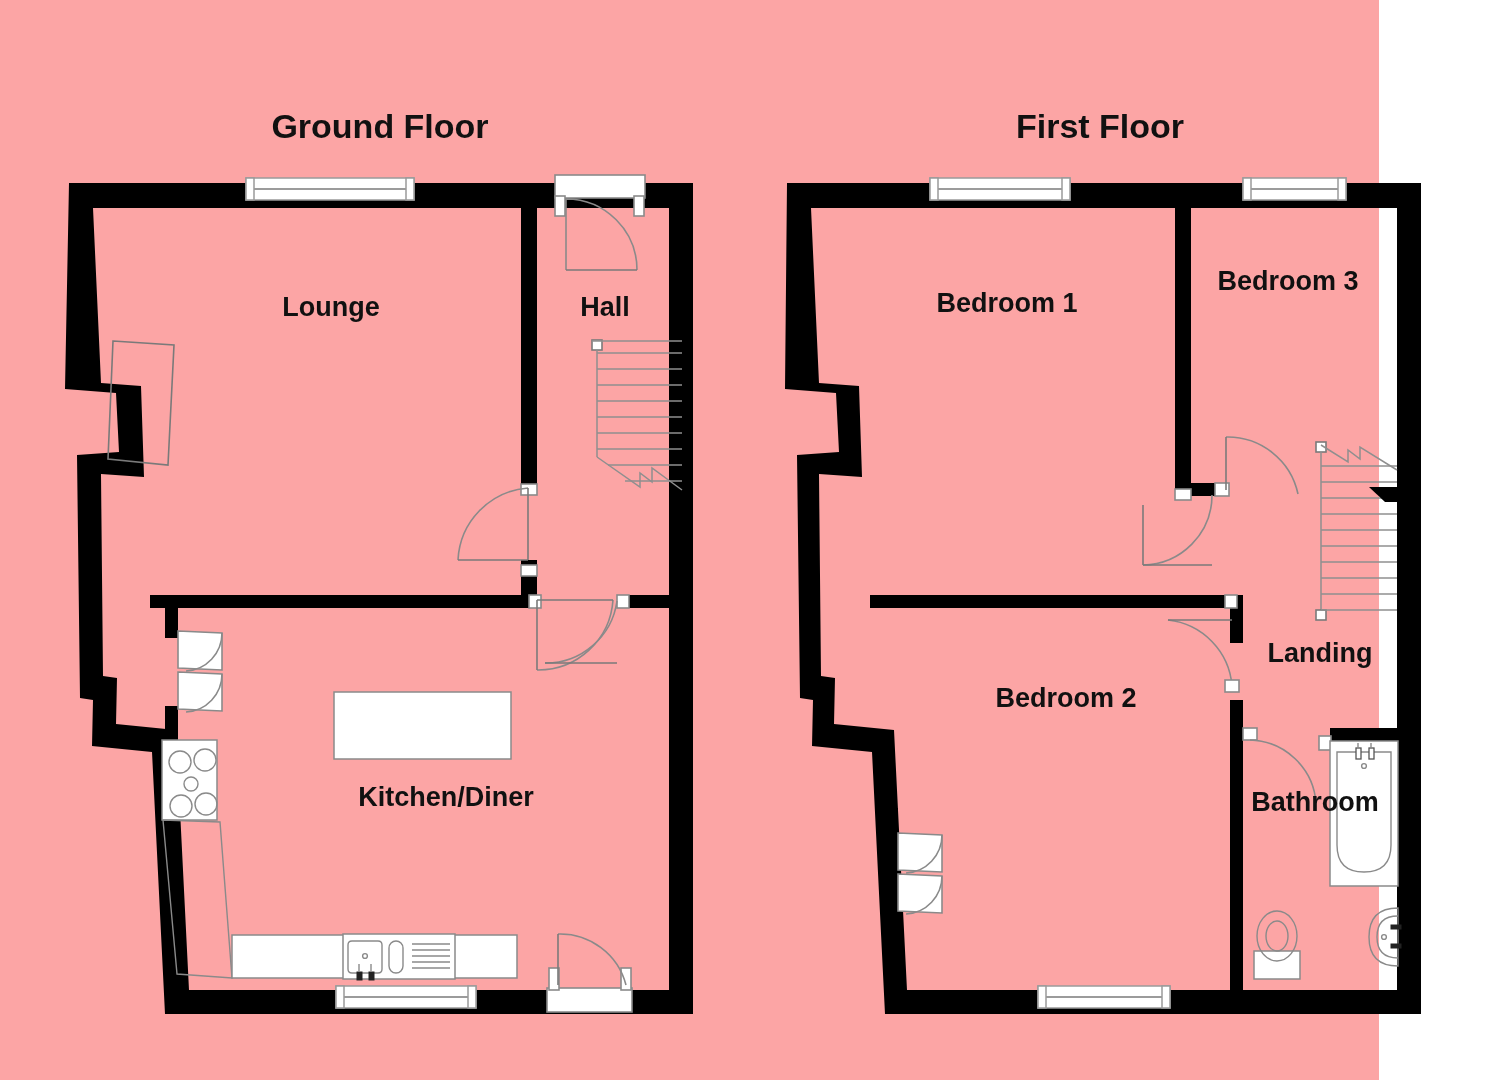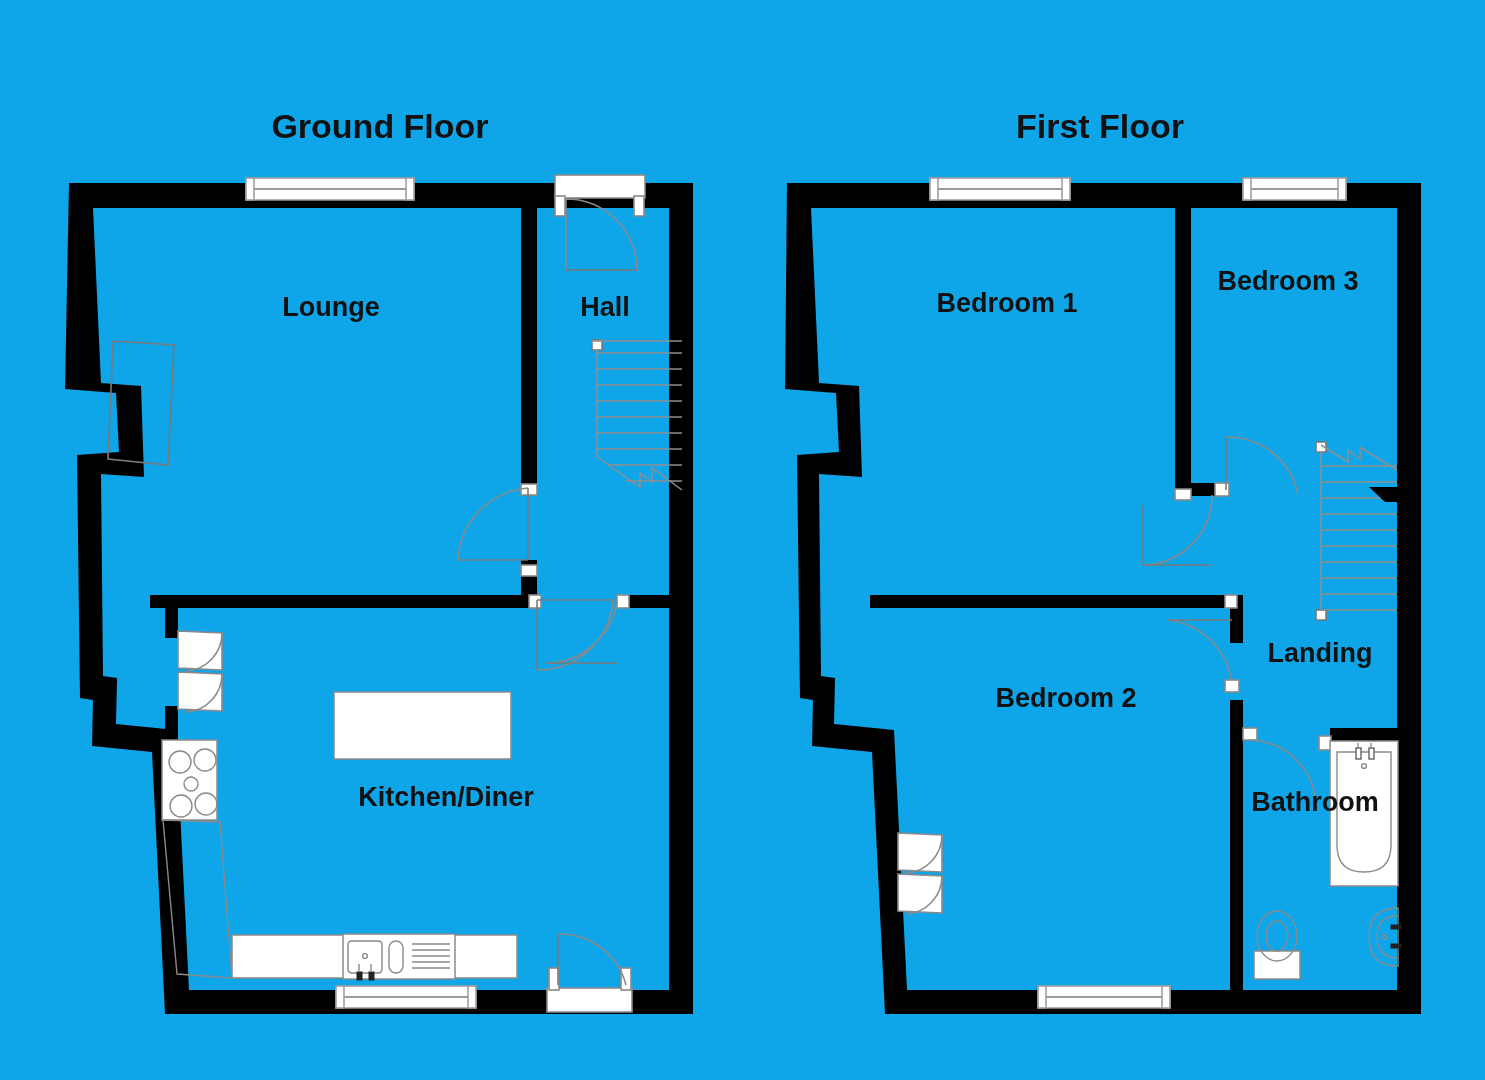--- a/index.html
+++ b/index.html
@@ -8,23 +8,23 @@
     background: #ffffff;
   }
   body {
     width: 1485px;
     height: 1080px;
     overflow: hidden;
     font-family: "Liberation Sans", sans-serif;
   }
   #plan-root {
     position: relative;
-    width: 1485px;
+    width: 1379px;
     height: 1080px;
-    background: #0ea5e9;
+    background: #fca5a5;
   }
   svg.floorplan {
     position: absolute;
     top: 0;
     left: 0;
     width: 1485px;
     height: 1080px;
     display: block;
   }
   .floor-title {

